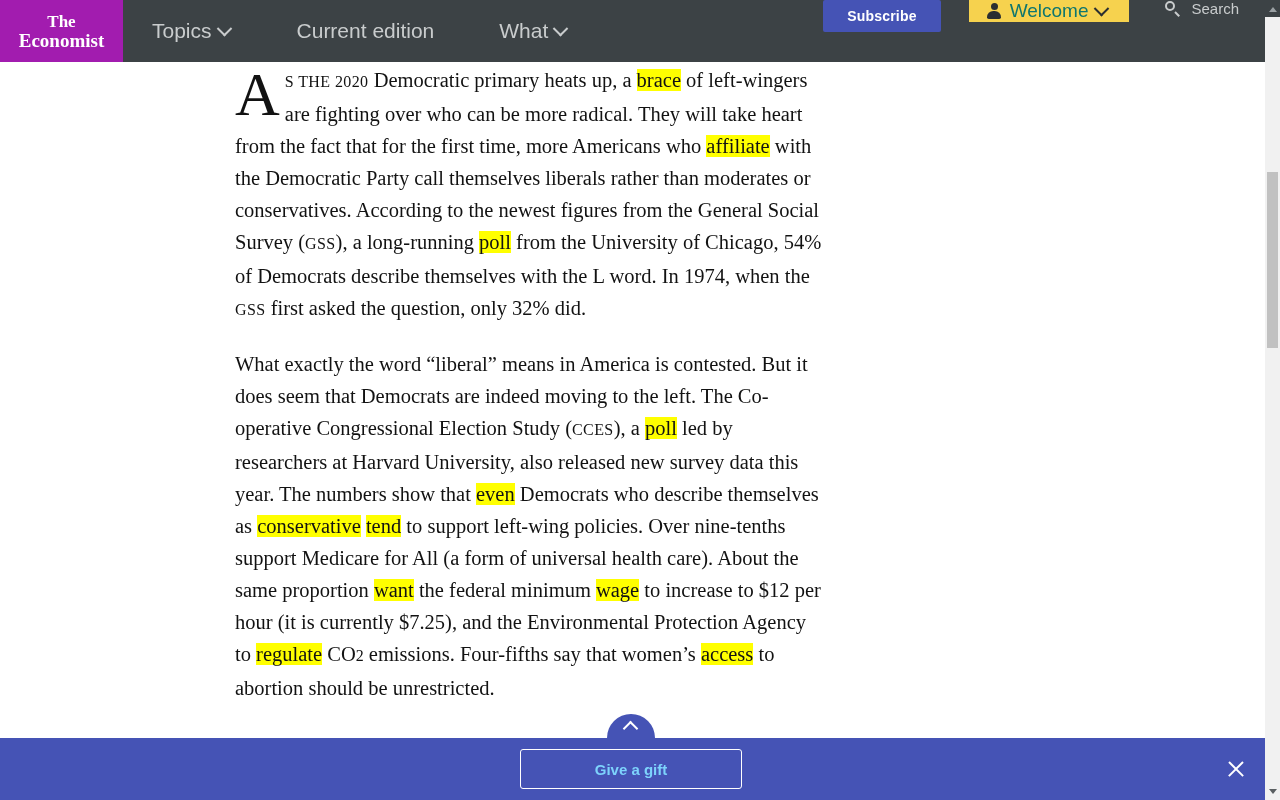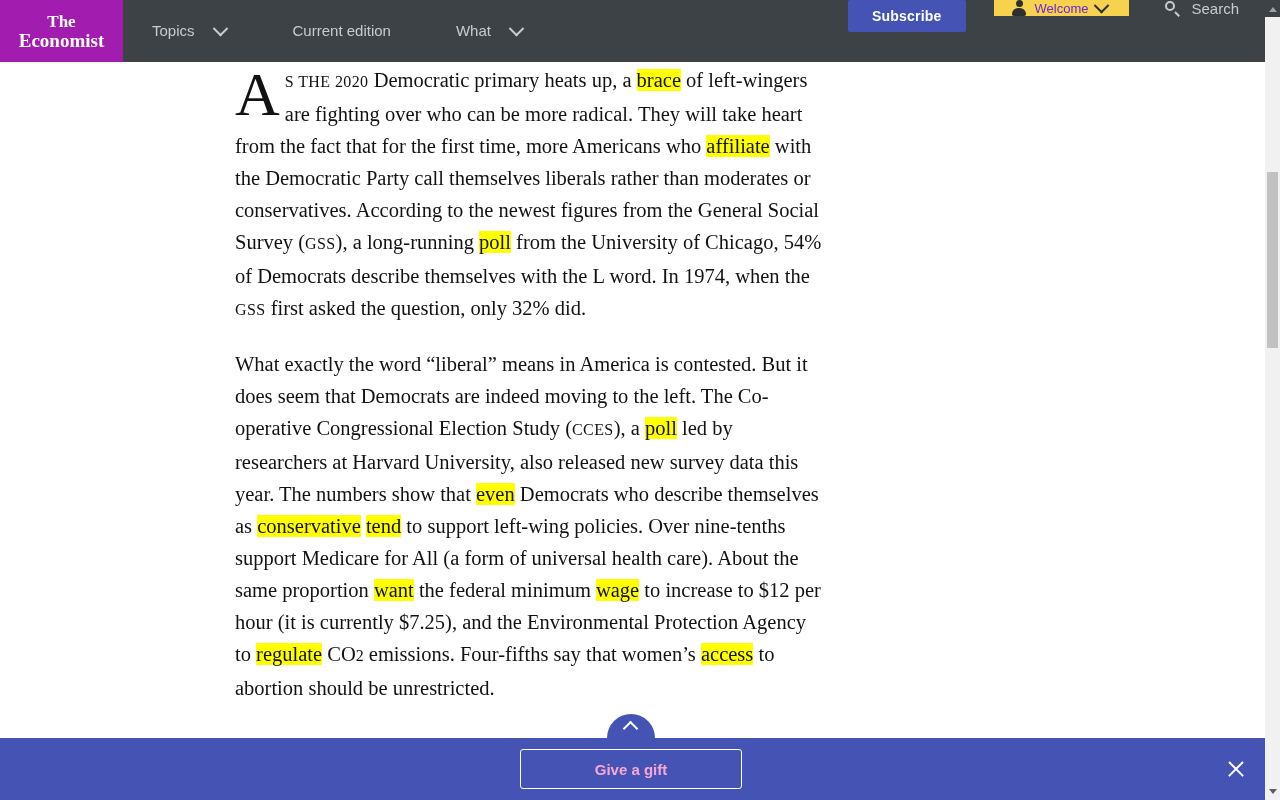--- a/index.html
+++ b/index.html
@@ -55,25 +55,25 @@
   .logo-text .l2 { display: block; font-size: 19px; }
 
   .main-nav {
     display: flex;
     align-items: center;
     flex: 1 1 auto;
     padding-left: 29px;
   }
   .nav-item {
     color: #c9cccd;
-    font-size: 15px;
+    font-size: 21px;
     line-height: 62px;
     display: flex;
     align-items: center;
-    gap: 20px;
+    gap: 7px;
     cursor: pointer;
     white-space: nowrap;
   }
   .nav-item:nth-child(1) { margin-right: 67px; }
   .nav-item:nth-child(2) { margin-right: 65px; }
 
   .chev {
     display: inline-block;
     width: 9px;
     height: 9px;
@@ -110,22 +110,22 @@
   .welcome-block {
     background: #f6d24e;
     display: flex;
     align-items: center;
     gap: 8px;
     padding: 0 22px 0 18px;
     cursor: pointer;
     flex: 0 0 auto;
   }
   .welcome-label {
-    color: #6d28d9;
-    font-size: 13px;
+    color: #0f766e;
+    font-size: 19px;
     white-space: nowrap;
   }
   .person-icon {
     width: 15px;
     height: 16px;
     position: relative;
     flex: 0 0 auto;
   }
   .person-icon::before {
     content: "";
@@ -250,21 +250,21 @@
   }
   .gift-btn {
     position: absolute;
     left: 520px;
     top: 11px;
     width: 222px;
     height: 40px;
     background: transparent;
     border: 1.6px solid #ffffff;
     border-radius: 3px;
-    color: #f9a8d4;
+    color: #7dd3fc;
     font-size: 15px;
     font-weight: bold;
     cursor: pointer;
     font-family: "Liberation Sans", sans-serif;
   }
   .banner-close {
     position: absolute;
     right: 16px;
     top: 18px;
     width: 26px;

